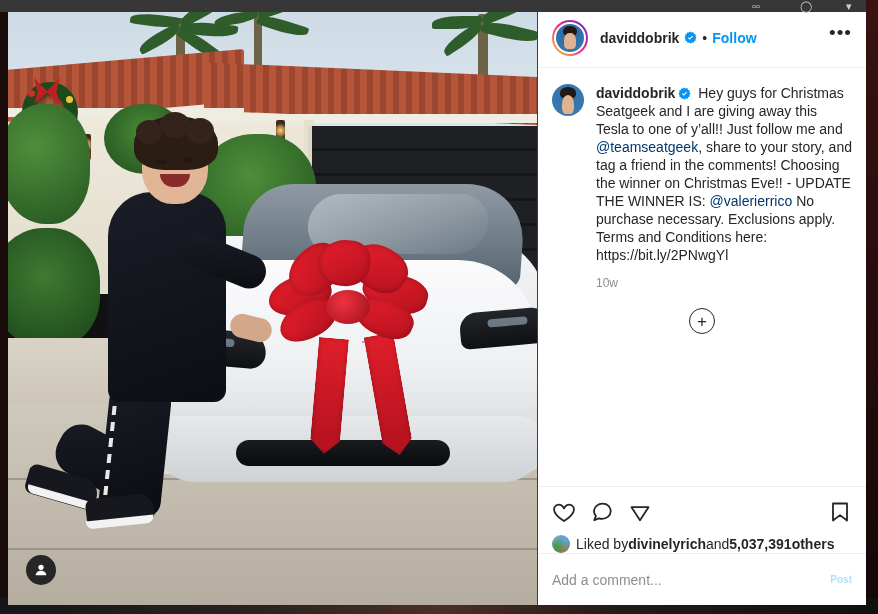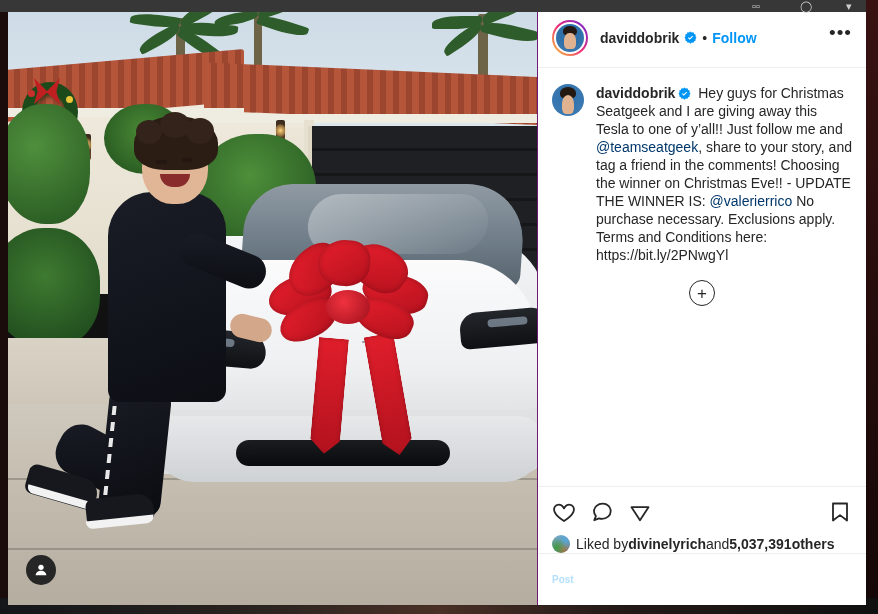--- a/index.html
+++ b/index.html
@@ -817,20 +817,21 @@
 
     <div id="comments-region">
 
       <div class="comment-row">
         <div class="c-avatar owner"></div>
         <div class="c-text">
           <span class="uname">daviddobrik</span><svg class="verified" style="display:inline-block;vertical-align:-2px;margin:0 3px;" viewBox="0 0 24 24">
               <path fill="#0095f6" d="M12 .8l2.6 2.3 3.4-.5 1.3 3.2 3.2 1.3-.5 3.4L24 13.2l-2 2.7.5 3.4-3.2 1.3-1.3 3.2-3.4-.5L12 25.6 9.4 23.3l-3.4.5-1.3-3.2L1.5 19.3l.5-3.4L0 13.2l2-2.7-.5-3.4 3.2-1.3L6 2.6l3.4.5z" transform="scale(0.92) translate(1,0)"></path>
               <path fill="#ffffff" d="M10.6 16.3l-3.3-3.2 1.4-1.4 1.9 1.8 4.7-4.7 1.4 1.4z"></path>
             </svg><span> Hey guys for Christmas Seatgeek and I are giving away this Tesla to one of y’all!! Just follow me and </span><span class="mention">@teamseatgeek</span><span>, share to your story, and tag a friend in the comments! Choosing the winner on Christmas Eve!! - UPDATE THE WINNER IS: </span><span class="mention">@valerierrico</span><span> No purchase necessary. Exclusions apply. Terms and Conditions here: https://bit.ly/2PNwgYl</span>
+          <span class="c-time">10w</span>
         </div>
       </div>
 
       <div id="load-more-row">
         <div id="load-more-button">+</div>
       </div>
 
     </div>
 
     <div id="action-bar">
@@ -862,16 +863,17 @@
         <span>Liked by </span>
           <b>divinelyrich</b>
           <span> and </span>
           <b>5,037,391</b>
           <b> others</b>
       </div>
 
     </div>
 
     <div id="add-comment-bar">
+      <input id="comment-input" type="text" placeholder="Add a comment..." style="">
       <button id="post-comment-button">Post</button>
     </div>
   </div>
 </div>
 
 </body></html>

